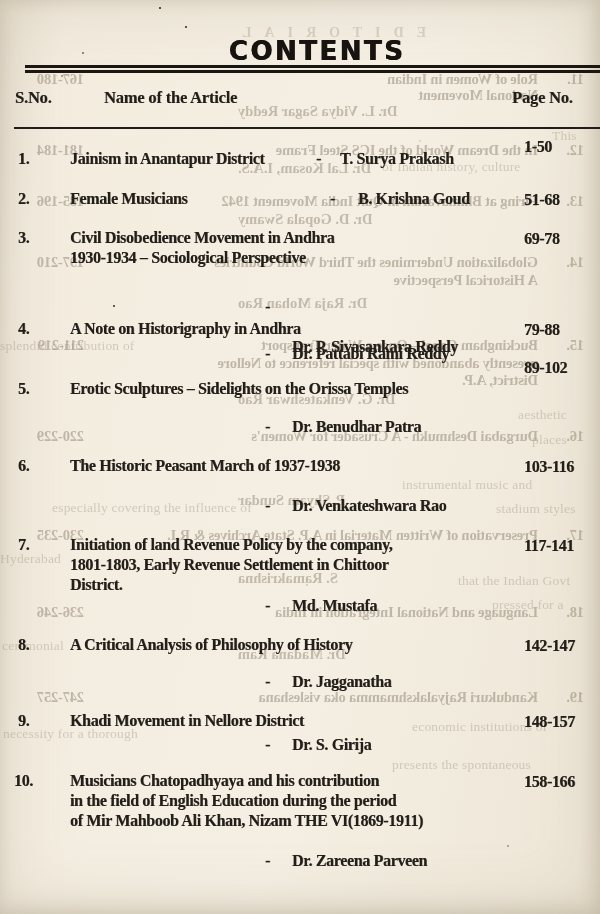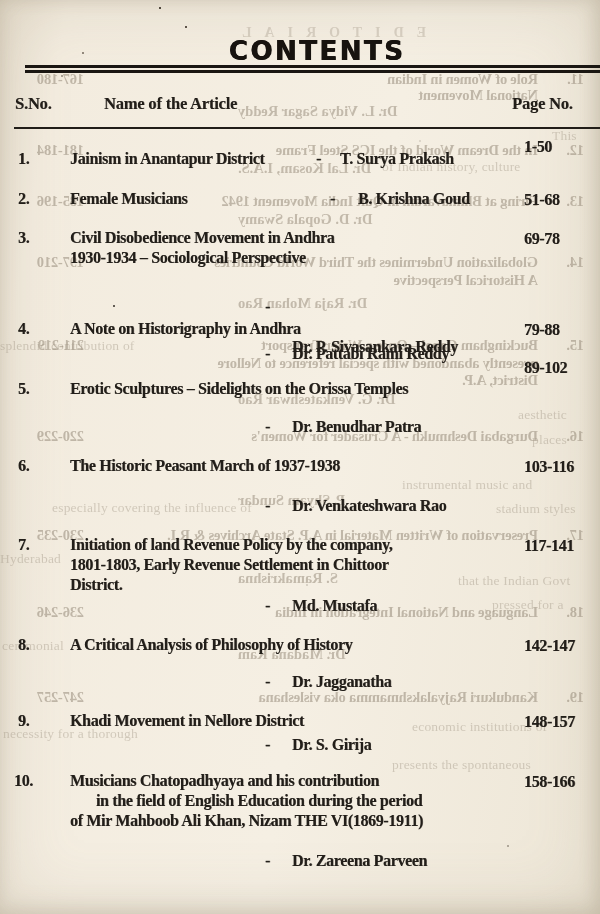--- a/index.html
+++ b/index.html
@@ -24,21 +24,21 @@
     position:absolute;top:36px;left:34px;right:0;text-align:center;
     font-family:"DejaVu Sans", sans-serif;font-weight:bold;font-size:26px;
     letter-spacing:2.5px;color:#17130f;
     text-shadow:0.7px 0 0 #17130f, 0 0.4px 0.4px rgba(23,19,15,0.6);
     white-space:nowrap;
   }
   .rule-double{position:absolute;left:25px;right:0;top:65px;height:2px;
     border-top:3px solid #1a1612;border-bottom:3px solid #1a1612;}
   .rule-single{position:absolute;left:14px;right:0;top:127px;height:2.4px;background:#211d18;}
   .hdr{position:absolute;top:88px;font-weight:700;font-size:16.5px;color:#221e19;
-    letter-spacing:-0.2px;white-space:nowrap;text-shadow:0.4px 0.4px 0.4px rgba(34,30,25,0.5);margin-top:6px;}
+    letter-spacing:-0.2px;white-space:nowrap;text-shadow:0.4px 0.4px 0.4px rgba(34,30,25,0.5);}
   .hdr-sno{left:15px;}
   .hdr-name{left:104px;}
   .hdr-page{left:512px;}
   #toc .t-num,#toc .t-line,#toc .t-pages,#toc .t-dash,#toc .t-author{
     position:absolute;white-space:nowrap;font-weight:700;font-size:16px;
     letter-spacing:-0.35px;color:#221e19;line-height:1.15;
     text-shadow:0.4px 0.4px 0.5px rgba(34,30,25,0.55);
   }
   
   .ghost-layer{position:absolute;inset:0;pointer-events:none;}
@@ -216,20 +216,20 @@
       <div class="t-pages" style="left: 524px; top: 637px;">142-147</div>
       <div class="t-dash" style="left: 265px; top: 673px;">-</div>
       <div class="t-author" style="left: 292px; top: 673px;">Dr. Jagganatha</div>
       <div class="t-num" style="left: 18px; top: 712px;">9.</div>
       <div class="t-line" style="left: 70px; top: 712px;">Khadi Movement in Nellore District</div>
       <div class="t-pages" style="left: 524px; top: 713px;">148-157</div>
       <div class="t-dash" style="left: 265px; top: 736px;">-</div>
       <div class="t-author" style="left: 292px; top: 736px;">Dr. S. Girija</div>
       <div class="t-num" style="left: 14px; top: 772px;">10.</div>
       <div class="t-line" style="left: 70px; top: 772px;">Musicians Chatopadhyaya and his contribution</div>
-      <div class="t-line" style="left: 70px; top: 791.8px; margin-left: 26px;">in the field of English Education during the period</div>
+      <div class="t-line" style="left: 70px; top: 791.8px;">in the field of English Education during the period</div>
       <div class="t-line" style="left: 70px; top: 811.6px;">of Mir Mahboob Ali Khan, Nizam THE VI(1869-1911)</div>
       <div class="t-pages" style="left: 524px; top: 773px;">158-166</div>
       <div class="t-dash" style="left: 265px; top: 852px;">-</div>
       <div class="t-author" style="left: 292px; top: 852px;">Dr. Zareena Parveen</div>
     </div>
 
 </div>
 
 </body></html>

